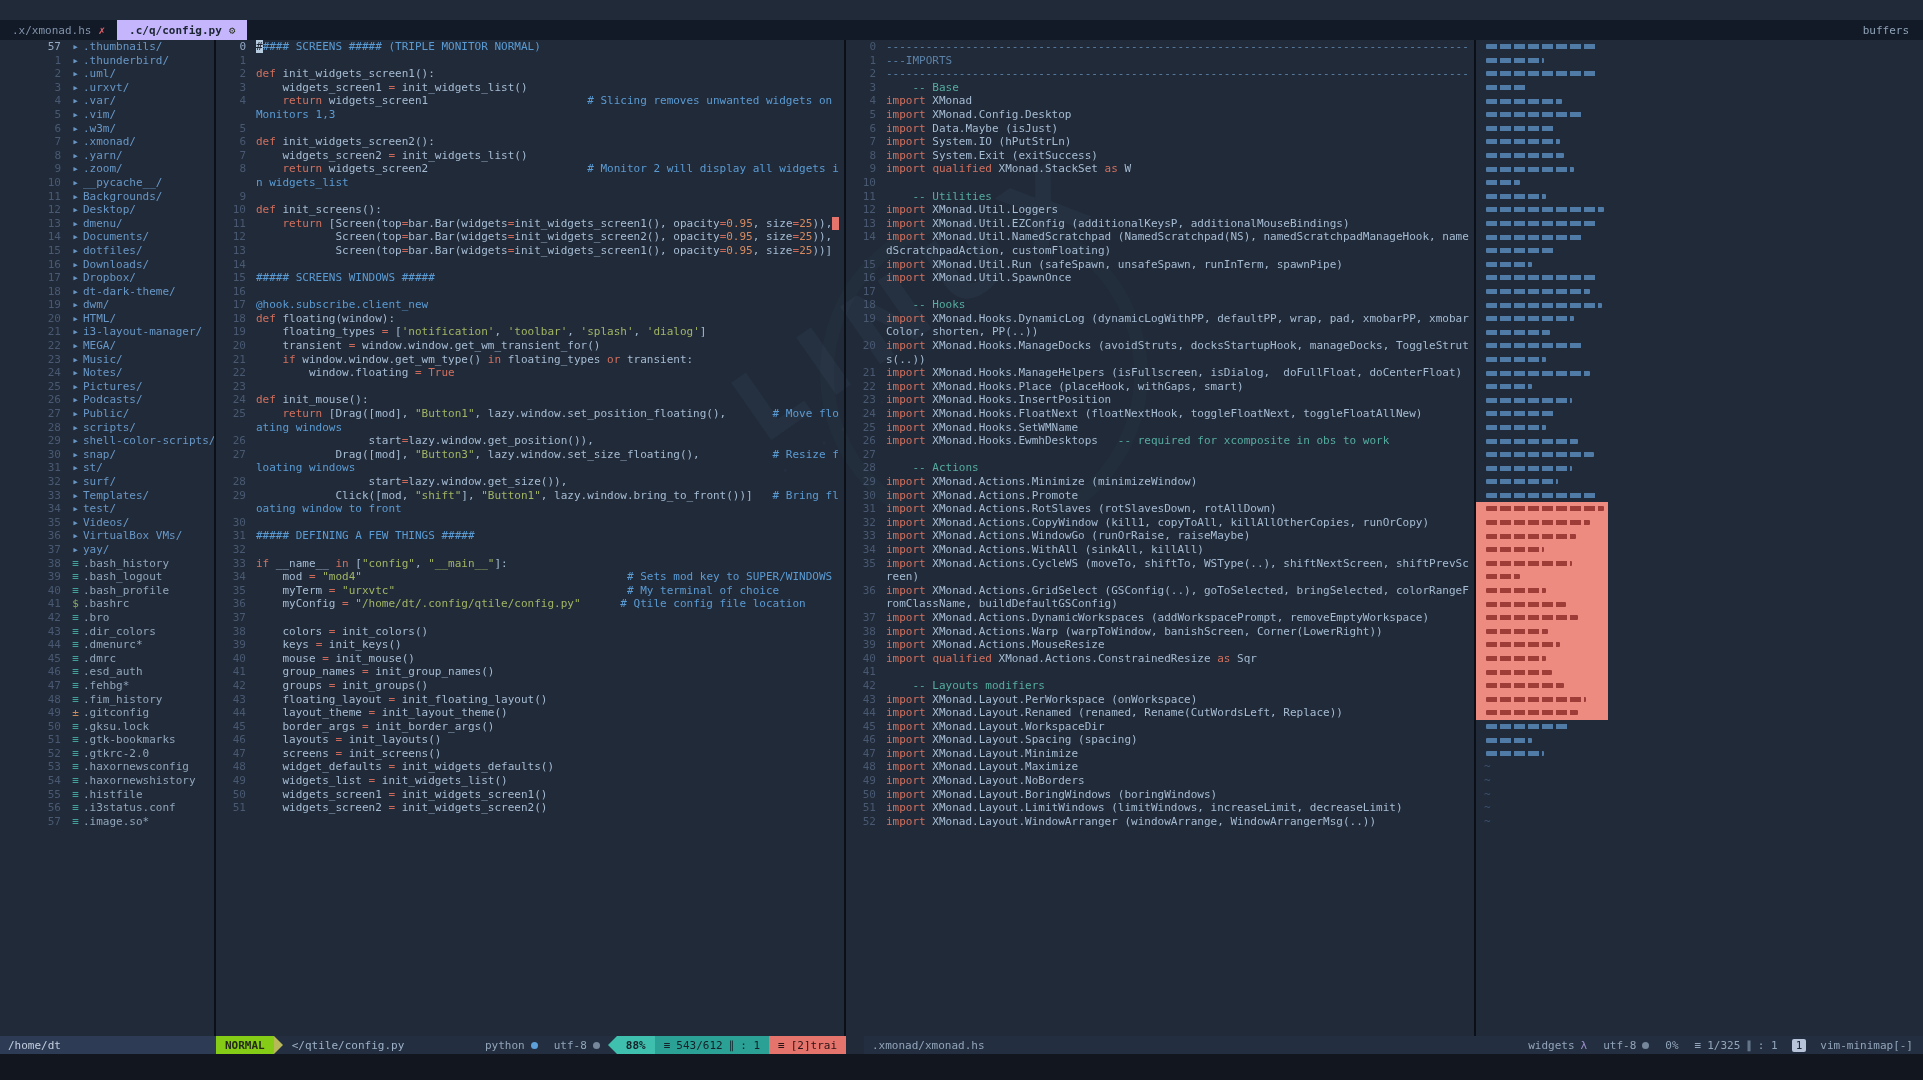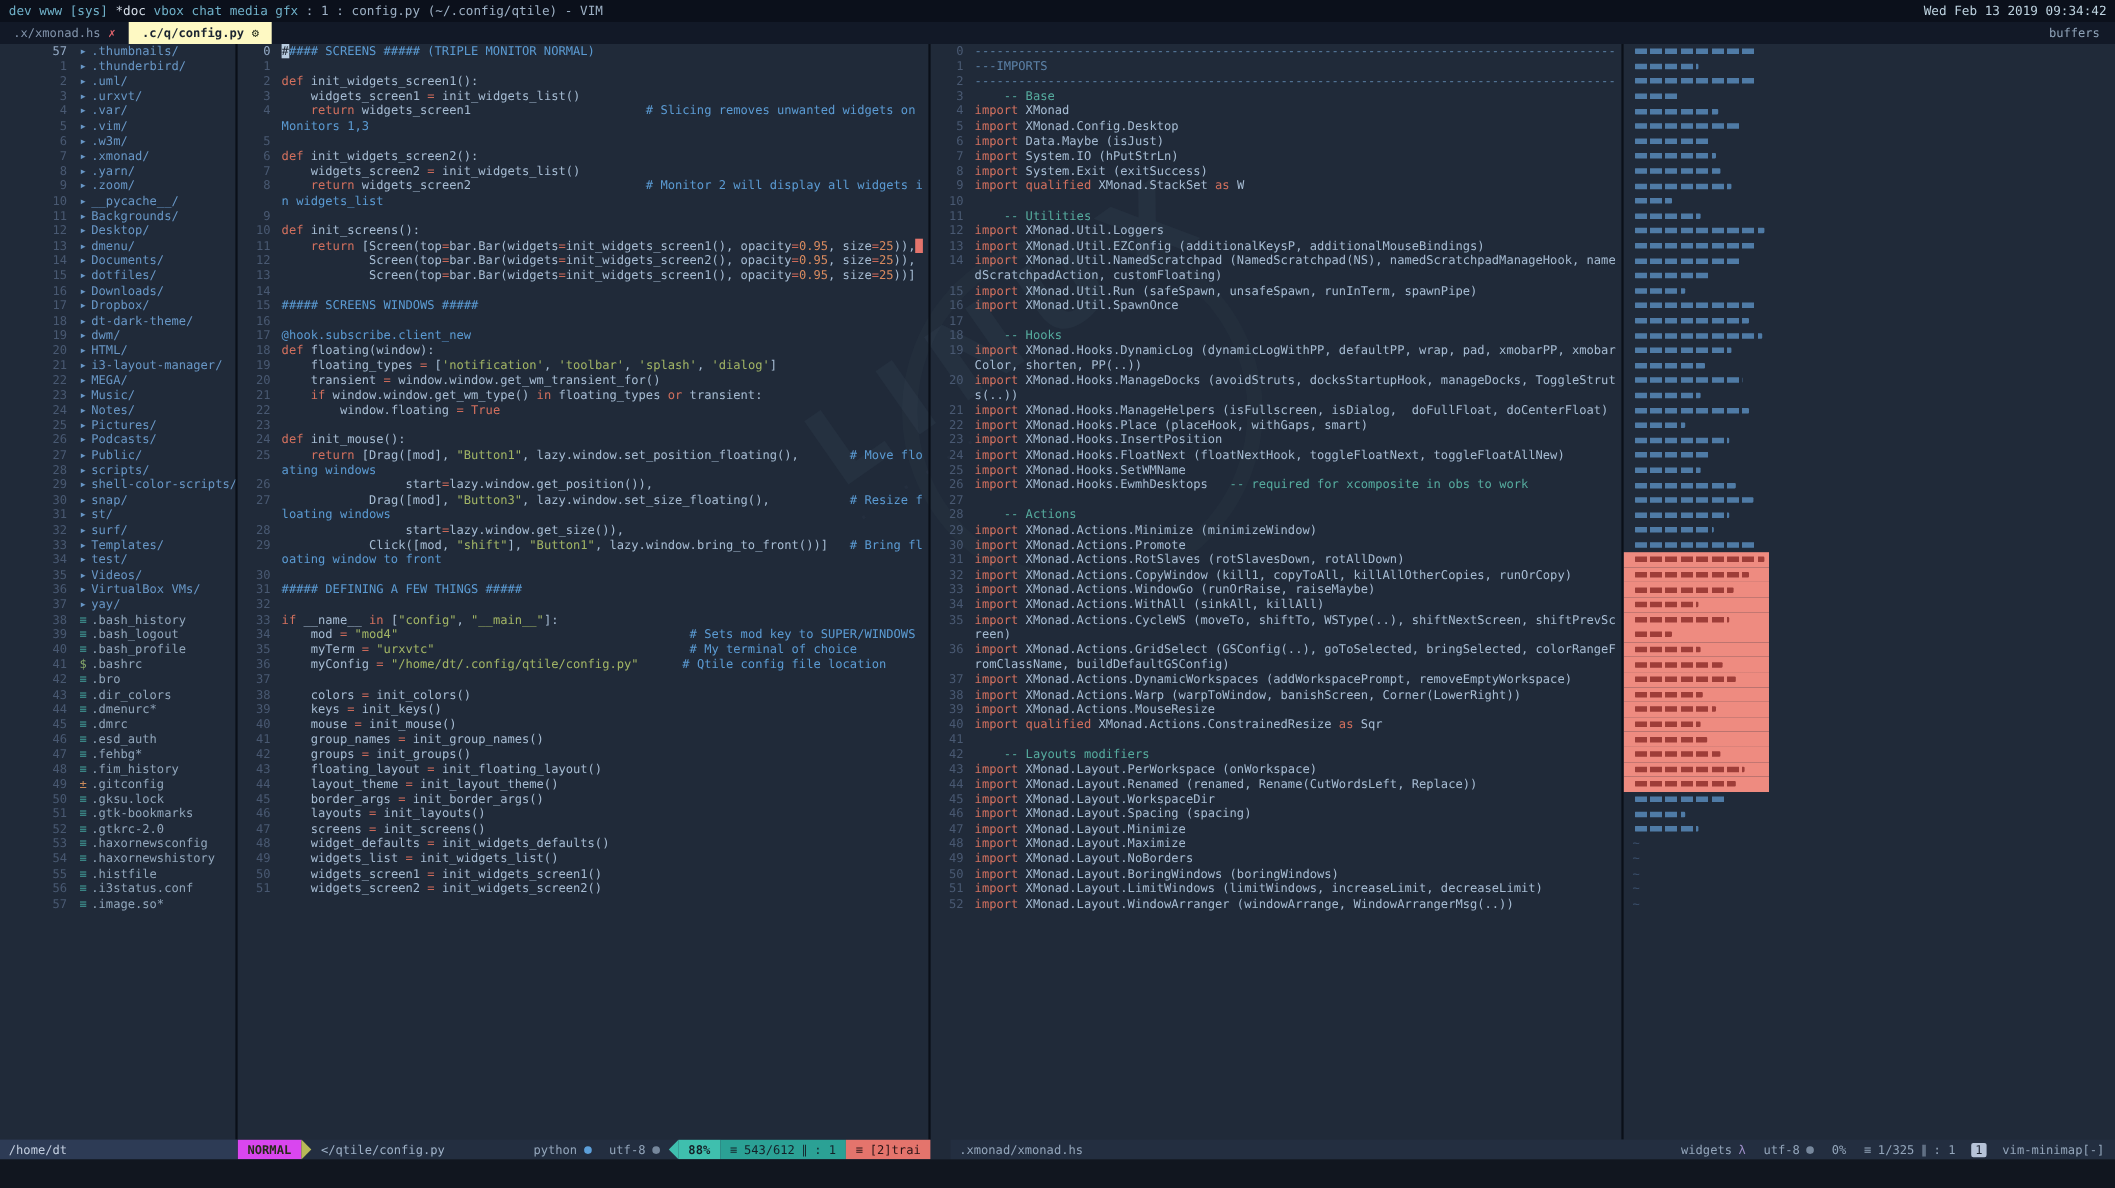--- a/index.html
+++ b/index.html
@@ -11,21 +11,21 @@
     display:flex;align-items:center;padding:0 8px;font-size:11.5px;box-sizing:border-box;}
   .tmux-left{display:flex;white-space:pre;}
   .tm-win{color:#6fb0c8;}
   .tm-cur{color:#d6dfea;}
   .tm-title{color:#9db0c4;}
   .tmux-clock{margin-left:auto;color:#bdd2df;}
   
   .tabline{position:absolute;top:20px;left:0;right:0;height:20px;background:#121927;
     display:flex;align-items:stretch;}
   .tab{display:flex;align-items:center;gap:7px;padding:0 12px;color:#8294ab;white-space:pre;}
-  .tab.active{background:#fef9c3;color:#1b2431;font-weight:bold;text-align:center;}
+  .tab.active{background:#c4b5fd;color:#1b2431;font-weight:bold;text-align:center;}
   .tab .close-x{color:#e0646c;font-weight:bold;}
   .tab.active .ft-ico{color:#2a3220;}
   .tabline-right{margin-left:auto;display:flex;align-items:center;padding:0 14px;color:#8fa3b8;}
   
   .watermark{position:absolute;left:700px;top:200px;width:560px;transform:rotate(-35deg);
     color:rgba(173,203,230,0.042);font-family:"DejaVu Sans",sans-serif;font-weight:bold;
     font-size:96px;letter-spacing:18px;pointer-events:none;z-index:0;}
   .watermark .sub{display:block;font-size:16px;letter-spacing:6px;color:rgba(173,203,230,0.03);}
   .wm-ring{position:absolute;left:820px;top:210px;width:300px;height:300px;border-radius:50%;
     border:14px solid rgba(173,203,230,0.025);pointer-events:none;z-index:0;}
@@ -69,21 +69,21 @@
   .mini-row.vp .mini-bar{color:#9e3d38;}
   .mini-tilde{height:13.6px;line-height:13.6px;padding-left:8px;color:#3b506d;}
   
   .statusrow{position:absolute;bottom:26px;left:0;right:0;height:18px;display:flex;z-index:2;}
   .st{display:flex;align-items:center;box-sizing:border-box;overflow:hidden;height:18px;
     background:#232e40;color:#93a5ba;}
   .st-tree{width:216px;background:#2d3b55;color:#c3cedf;padding:0 8px;}
   .st-mid{width:630px;}
   .st-right{flex:1;margin-left:18px;}
   .chip{display:flex;align-items:center;height:18px;padding:0 9px;gap:6px;white-space:pre;}
-  .chip-mode{background:#d946ef;color:#252b18;font-weight:bold;}
+  .chip-mode{background:#84cc16;color:#252b18;font-weight:bold;}
   .tri{width:0;height:0;border-top:9px solid transparent;border-bottom:9px solid transparent;flex:none;}
   .tri-mode{border-left:9px solid #b8ba57;}
   .tri-teal{border-right:9px solid #3fbfae;}
   .chip-file{color:#9fb2c8;}
   .st-item{display:flex;align-items:center;gap:6px;padding:0 8px;white-space:pre;}
   .icon-dot{width:7px;height:7px;border-radius:50%;display:inline-block;flex:none;}
   .dot-py{background:#5c9fd9;}
   .dot-os{background:#76879c;}
   .chip-teal1{background:#3fbfae;color:#152028;font-weight:bold;}
   .chip-teal2{background:#2ba195;color:#152028;}
@@ -99,24 +99,20 @@
 <body>
 
 <div class="screen">
 
   <div class="watermark">
     <span>LINUX</span>
     <span class="sub">· · · · · · · ·</span>
   </div>
   <div class="wm-ring"></div>
 
-  <div class="tmux-bar">
-    <div class="tmux-left" id="tmux-left"><span class="tm-win">dev www </span><span class="tm-win">[sys] </span><span class="tm-cur">*doc </span><span class="tm-win">vbox chat media gfx </span><span class="tm-title">: 1 : config.py (~/.config/qtile) - VIM</span></div>
-    <div class="tmux-clock">Wed Feb 13 2019 09:34:42</div>
-  </div>
 
   <div class="tabline">
     <div class="tab">
       <span>.x/xmonad.hs</span>
       <span class="close-x">✗</span>
     </div>
     <div class="tab active">
       <span>.c/q/config.py</span>
       <span class="ft-ico">⚙</span>
     </div>

